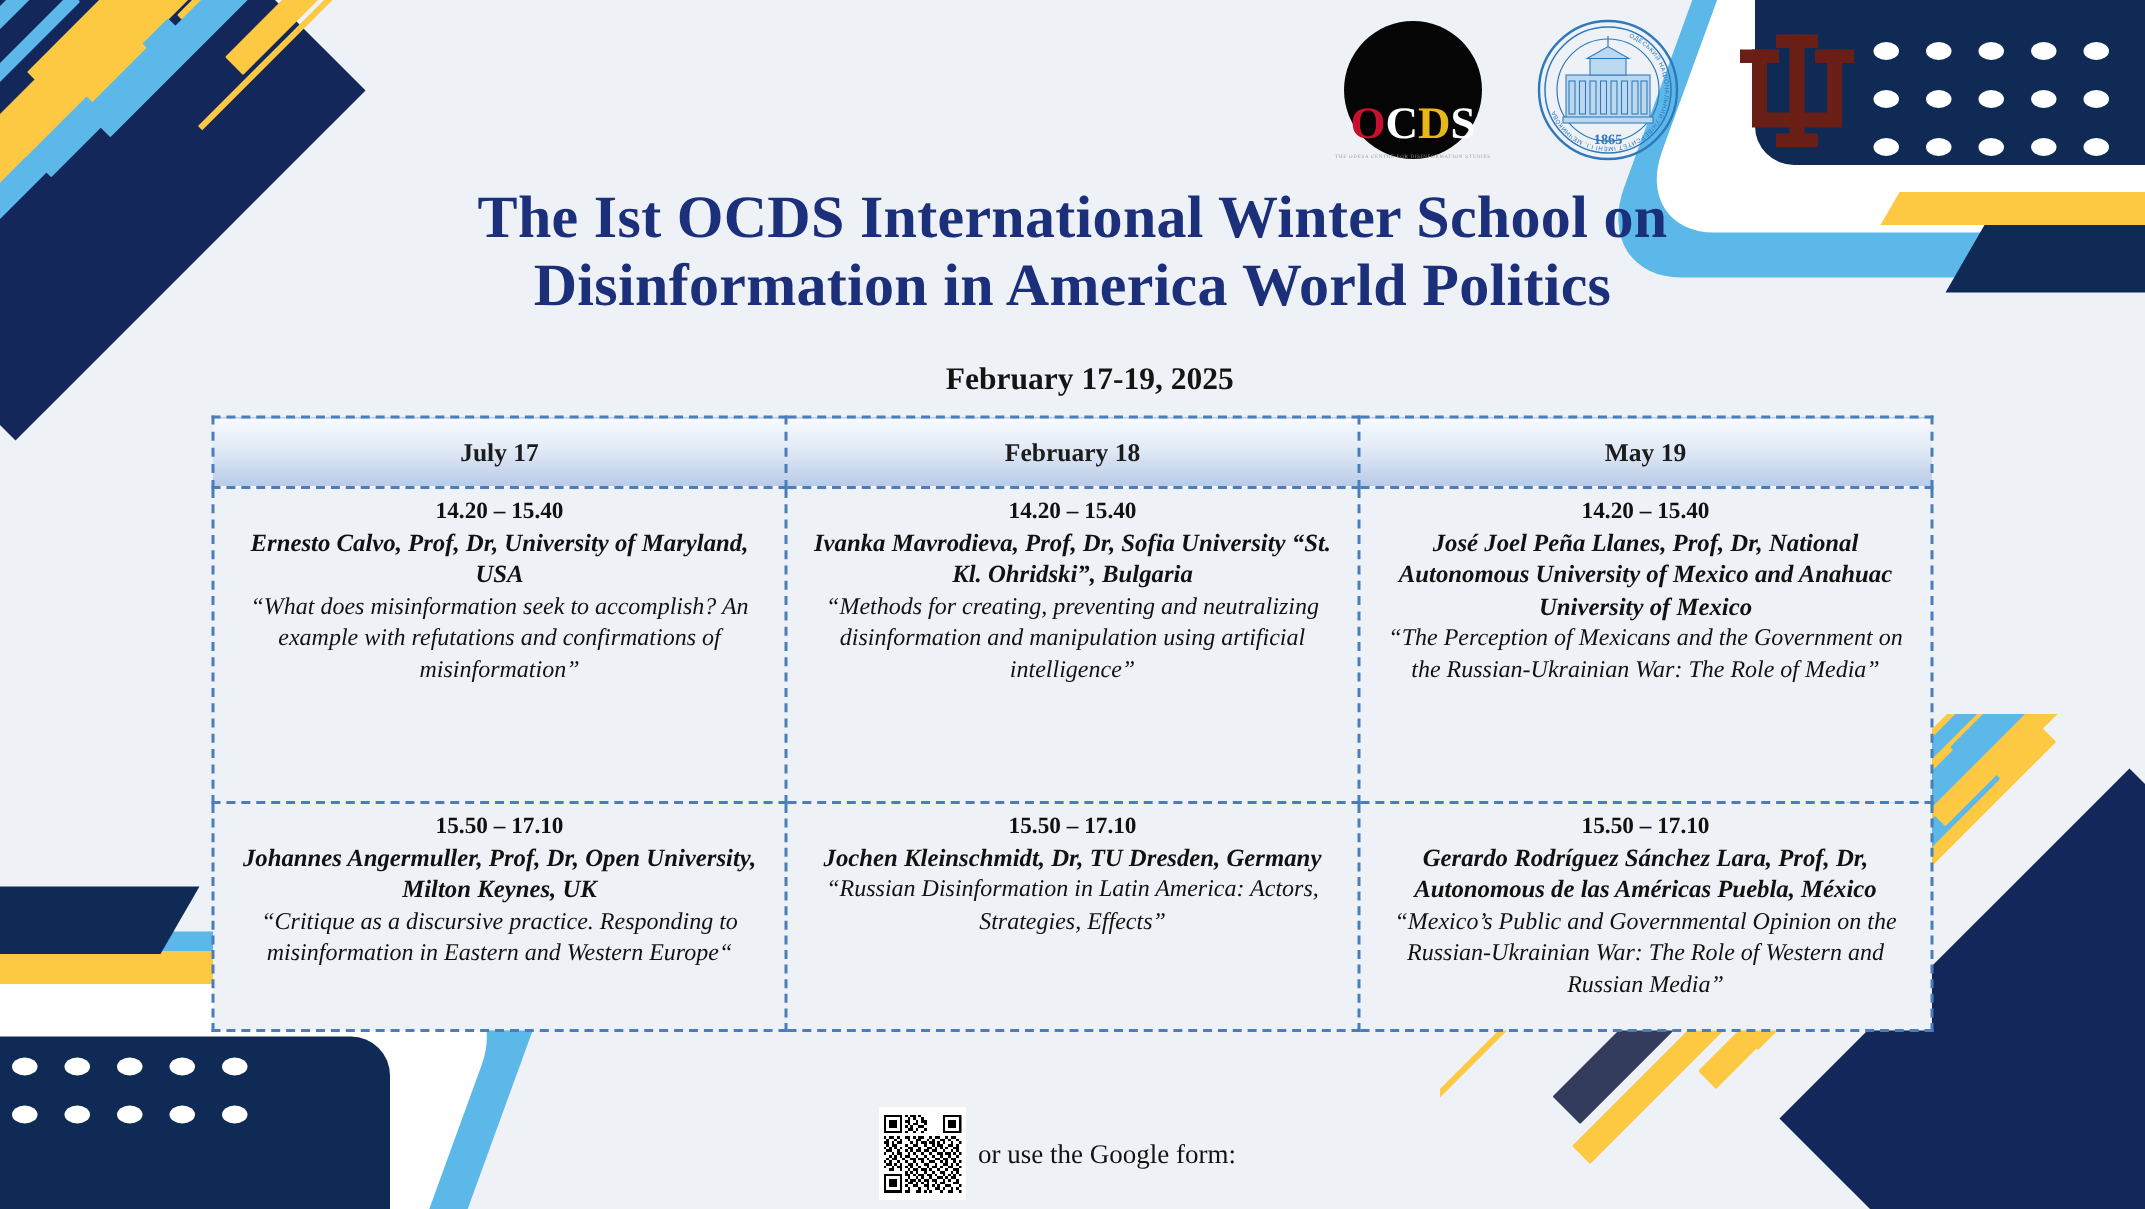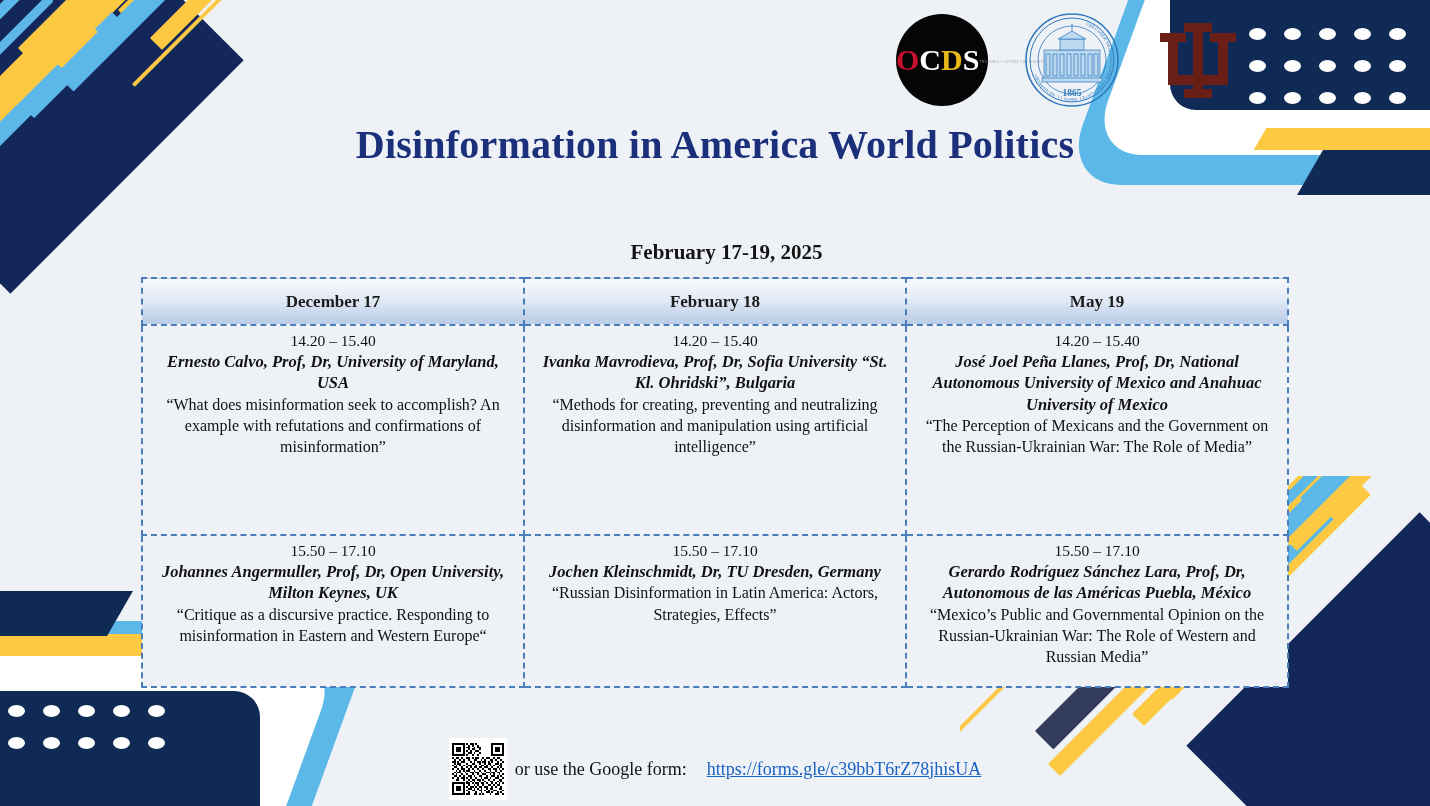--- a/index.html
+++ b/index.html
@@ -48,21 +48,21 @@
     position:absolute;bottom:-140px;right:-240px;top:auto;left:auto;
     width:430px;height:330px;background:#14275a;transform:rotate(45deg);
   }
 
   .dot{position:absolute;width:17px;height:12px;border-radius:50%;background:#ffffff;}
 
   
   .logos{position:absolute;top:10px;left:896px;display:flex;align-items:center;gap:34px;z-index:5;}
   .logo-ocds{
     width:92px;height:92px;border-radius:50%;background:#050505;
-    display:flex;flex-direction:row;align-items:center;justify-content:space-between;
+    display:flex;flex-direction:column;align-items:center;justify-content:flex-end;
     font-family:"Liberation Serif",serif;
   }
   .logo-ocds .word{font-size:30px;font-weight:700;letter-spacing:0px;line-height:1;}
   .logo-ocds .word .o{color:#c8102e;}
   .logo-ocds .word .c{color:#ffffff;}
   .logo-ocds .word .d{color:#e8b818;}
   .logo-ocds .word .s{color:#ffffff;}
   .logo-ocds .sub{color:#9b9b9b;font-size:3.3px;letter-spacing:.5px;margin-top:4px;white-space:nowrap;}
 
   .logo-seal{width:100px;height:100px;position:relative;}
@@ -89,23 +89,23 @@
     border:2px dashed #4a7ebb;
     vertical-align:top;text-align:center;
     padding:6px 9px;
   }
   .sched th{
     height:33px;padding:6px 4px;vertical-align:middle;
     background:linear-gradient(to bottom,#f7fafd 0%,#e2eaf6 45%,#b9cbe7 100%);
     font-size:17px;font-weight:700;color:#1c1c1c;
   }
   .sched td{background:#eef2f6;}
-  .cell-time{font-size:15.5px;color:#111;margin-bottom:1px;}
+  .cell-time{font-size:15.5px;color:#111;margin-bottom:1px;font-weight:bold;}
   .cell-speaker{font-size:16.5px;font-weight:700;font-style:italic;color:#111;line-height:1.3;}
-  .cell-topic{font-size:16px;color:#111;line-height:1.32;}
+  .cell-topic{font-size:16px;font-style:italic;color:#111;line-height:1.32;}
   .row1 td{height:196px;}
   .row2 td{height:138px;}
 
   .deadline{
     position:absolute;top:687px;left:0;right:0;text-align:center;
     font-size:18px;font-weight:700;color:#121212;
   }
   .register{
     position:absolute;top:738px;left:0;right:0;text-align:center;
     font-size:18px;color:#121212;display:flex;align-items:center;justify-content:center;gap:0;
@@ -261,29 +261,30 @@
           <rect x="28" y="74" width="28" height="9"></rect>
           <path d="M12,52 L12,62 Q12,70 22,70 L62,70 Q72,70 72,62 L72,52 L62,52 L62,60 L22,60 L22,52 Z"></path>
         </g>
       </svg>
     </div>
   </div>
 
   <div class="content">
 
     <div class="title">
+      <div>The Ist OCDS International Winter School on</div>
       <div>Disinformation in America World Politics</div>
     </div>
 
     <div class="dates">February 17-19, 2025</div>
 
     <table class="sched">
       <thead>
         <tr>
-          <th>December 17</th>
+          <th>July 17</th>
           <th>February 18</th>
           <th>May 19</th>
         </tr>
       </thead>
       <tbody>
         <tr class="row1">
           <td>
             <div class="cell-time">14.20 – 15.40</div>
             <div class="cell-speaker">Ernesto Calvo, Prof, Dr, University of Maryland, USA</div>
             <div class="cell-topic">“What does misinformation seek to accomplish? An example with refutations and confirmations of misinformation”</div>
@@ -541,17 +542,16 @@
               <rect x="12" y="28" width="2" height="1"></rect>
               <rect x="15" y="28" width="1" height="1"></rect>
             <rect x="17" y="28" width="1" height="1"></rect>
               <rect x="21" y="28" width="1" height="1"></rect>
               <rect x="24" y="28" width="2" height="1"></rect>
             <rect x="28" y="28" width="1" height="1"></rect>
           </g>
         </svg>
       </span>
       <span class="t2">or use the Google form:</span>
-      <a class="reg-link" href="#">https://forms.gle/c39bbT6rZ78jhisUA</a>
     </div>
 
   </div>
 </div>
 
 </body></html>

